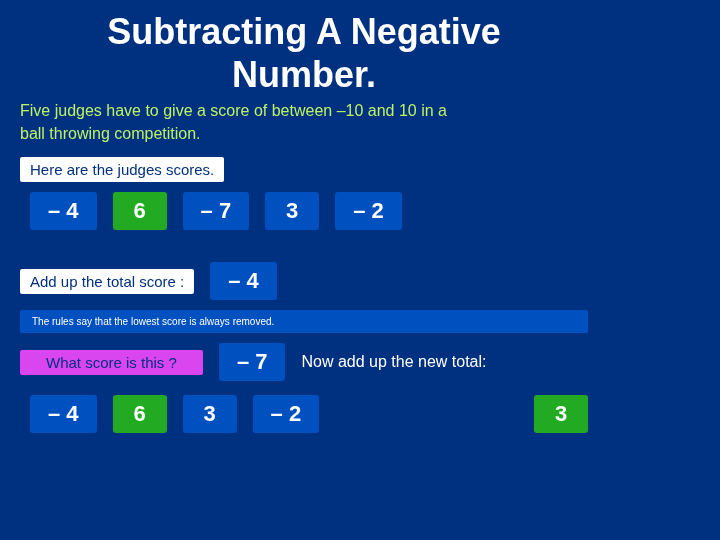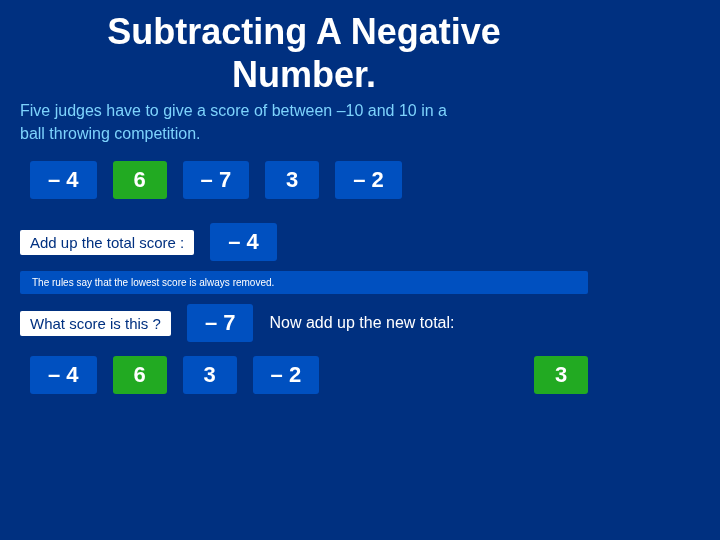--- a/index.html
+++ b/index.html
@@ -30,21 +30,21 @@
 
     .main-title {
       font-size: 36px;
       font-weight: bold;
       color: white;
       line-height: 1.2;
     }
 
     .subtitle {
       font-size: 16px;
-      color: #7dd3fc;
+      color: #bef264;
       line-height: 1.4;
       text-align: left;
       margin-top: 4px;
     }
 
     .section-label {
       background: white;
       color: #003080;
       display: inline-block;
       padding: 4px 10px;
@@ -73,21 +73,21 @@
     }
 
     .score-box.green {
       background: #22aa22;
     }
 
     .total-row {
       display: flex;
       align-items: center;
       gap: 16px;
-      margin: 12px 0 2px 0px;
+      margin: 20px 0 2px 0px;
     }
 
     .total-label {
       background: white;
       color: #003080;
       display: inline-block;
       padding: 4px 10px;
       font-size: 15px;
       font-weight: normal;
       border-radius: 2px;
@@ -103,23 +103,23 @@
     }
 
     .what-score-row {
       display: flex;
       align-items: center;
       gap: 16px;
       margin: 2px 0;
     }
 
     .what-score-label {
-      background: #ffffff;
+      background: #d946ef;
       color: #003080;
-      padding: 4px 10px;
+      padding: 4px 26px;
       font-size: 15px;
       border-radius: 2px;
       display: inline-block;
       text-align: right;
     }
 
     .new-scores-row {
       display: flex;
       align-items: center;
       gap: 16px;
@@ -147,20 +147,21 @@
       <span>Subtracting A Negative</span><br>
       <span>Number.</span>
     </div>
     <div class="subtitle">
       <span>Five judges have to give a score of between –10 and 10 in a</span><br>
       <span>ball throwing competition.</span>
     </div>
   </div>
 
   <div>
+    <div class="section-label">Here are the judges scores.</div>
     <div class="scores-row">
       <div class="score-box">– 4</div>
       <div class="score-box green">6</div>
       <div class="score-box">– 7</div>
       <div class="score-box">3</div>
       <div class="score-box">– 2</div>
     </div>
   </div>
 
   <div class="total-row">

